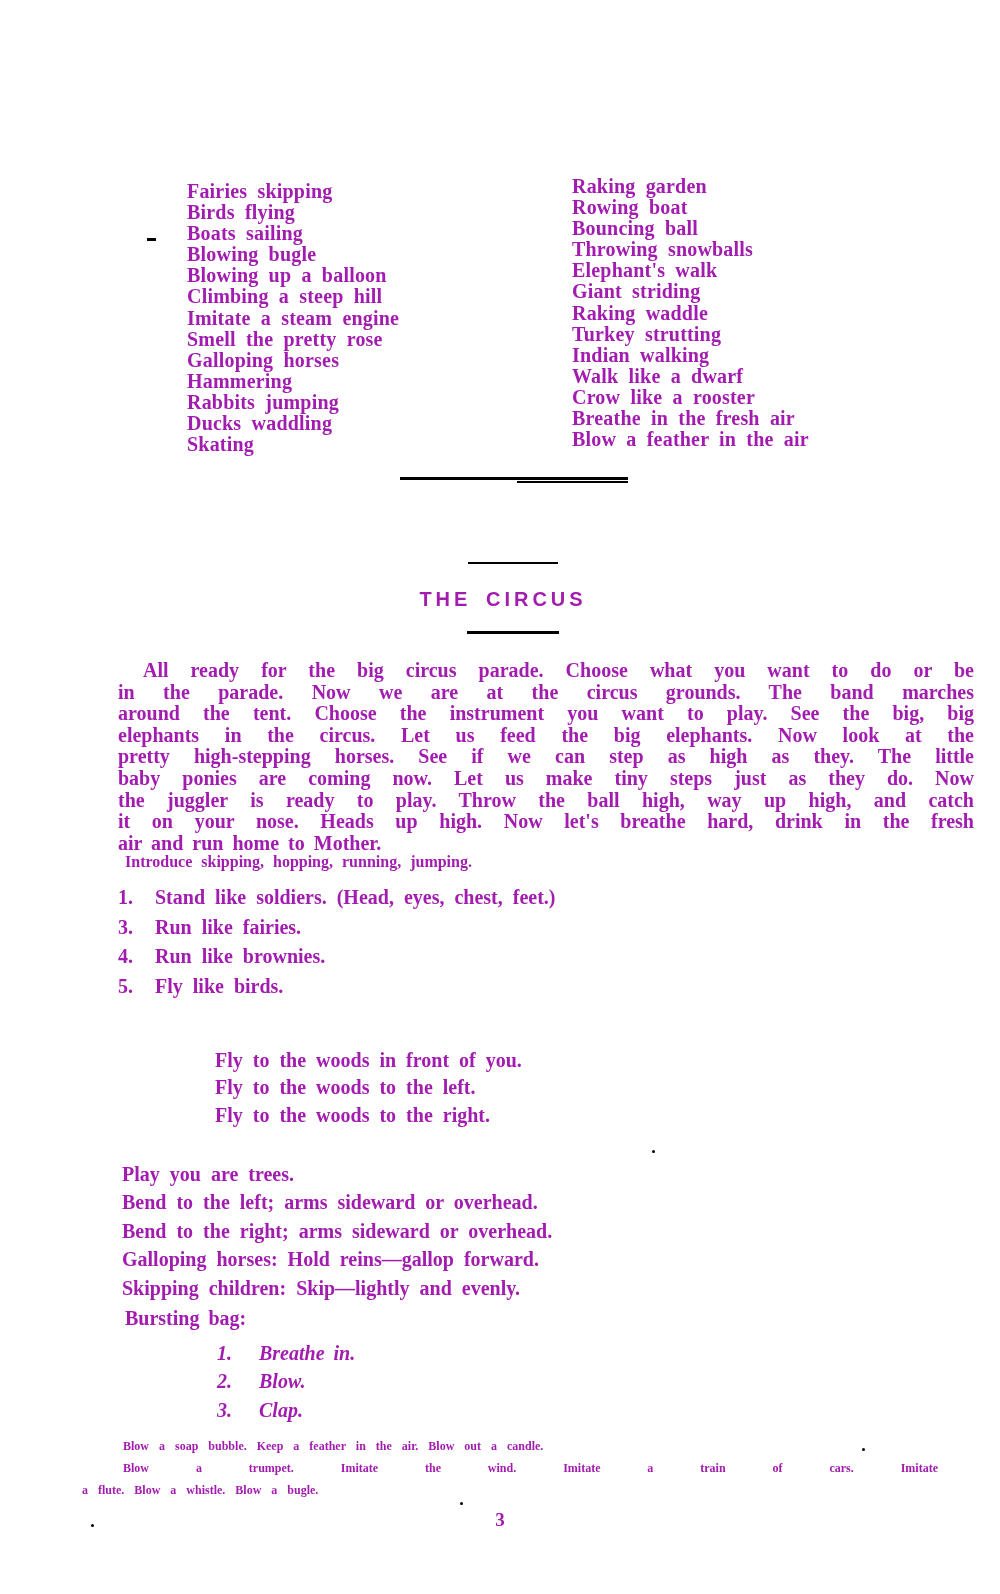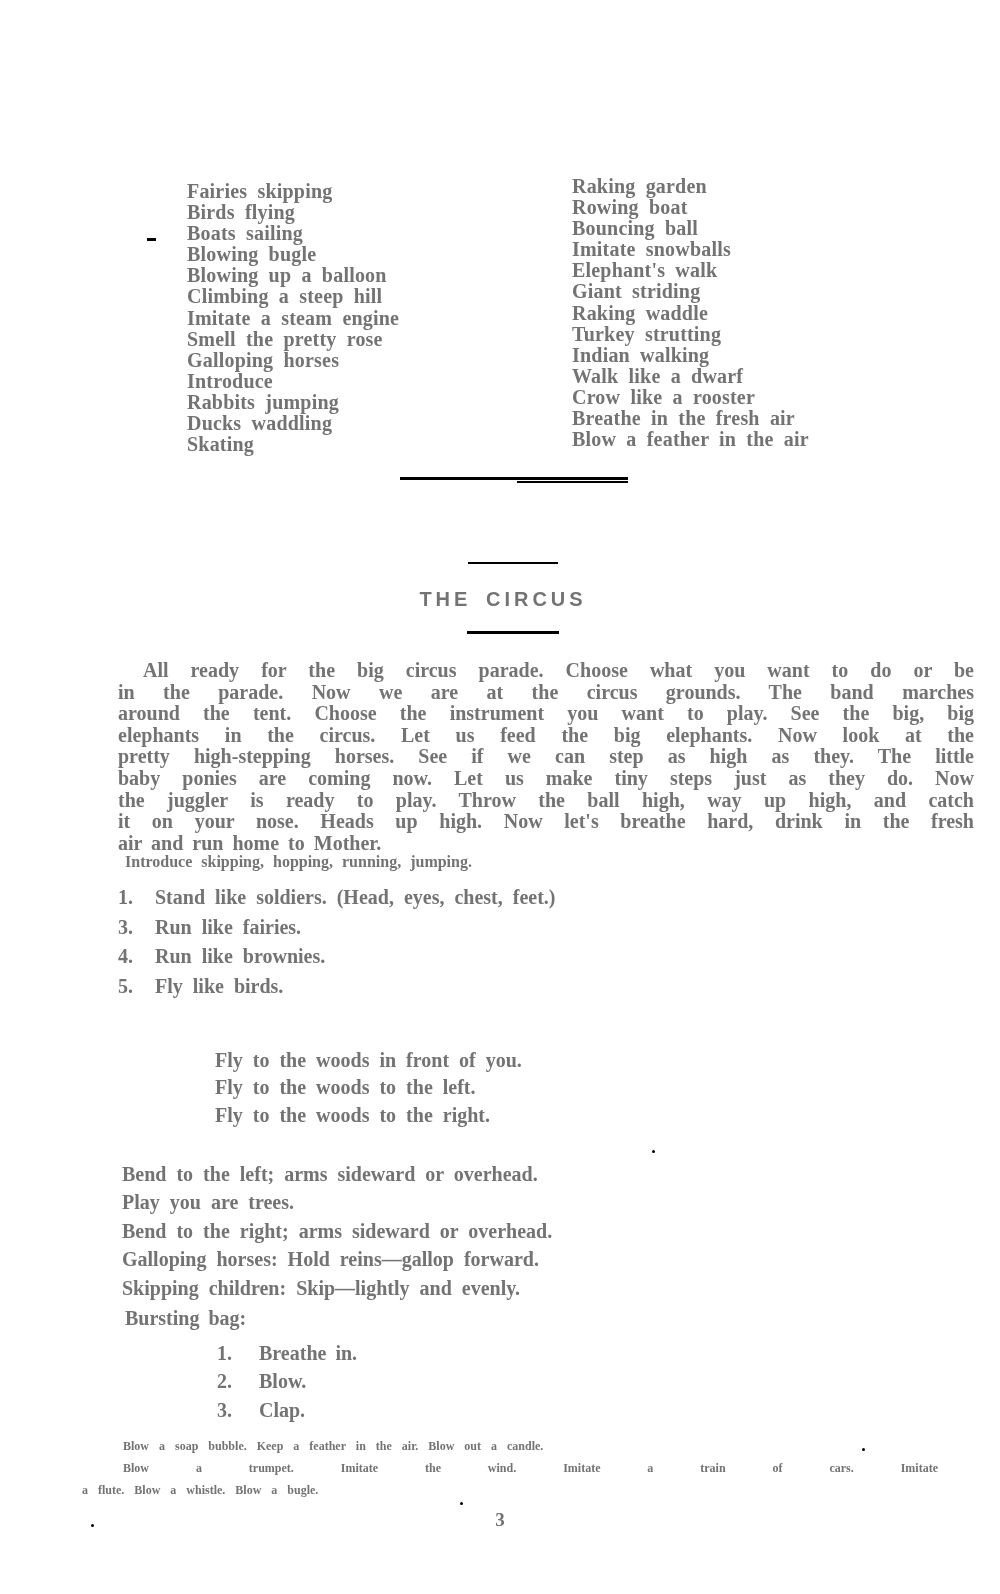--- a/index.html
+++ b/index.html
@@ -2,21 +2,21 @@
 <html><head>
 <meta charset="utf-8">
 <style>
   * { box-sizing: border-box; margin: 0; padding: 0; }
   html, body { background: #ffffff; }
   .page {
     position: relative;
     width: 1000px;
     height: 1594px;
     background: #ffffff;
-    color: #737373;
+    color: #a21caf;
     font-family: "Liberation Serif", "DejaVu Serif", serif;
     font-weight: 700;
     overflow: hidden;
   }
   
   .list-col {
     position: absolute;
     font-size: 20px;
     line-height: 21.1px;
     word-spacing: 5px;
@@ -69,21 +69,21 @@
   
   .directions {
     position: absolute; left: 122px; top: 1160px;
     font-size: 20px; line-height: 28.4px; word-spacing: 5px; white-space: nowrap;
   }
   
   .bursting-heading {
     position: absolute; left: 125px; top: 1307px;
     font-size: 20px; word-spacing: 4px; white-space: nowrap;
   }
-  .steps { position: absolute; left: 217px; top: 1343px; font-size: 20px; }
+  .steps { position: absolute; left: 217px; top: 1343px; font-size: 20px; font-style: italic; }
   .steprow { height: 28.4px; line-height: 21px; word-spacing: 4px; white-space: nowrap; }
   .steprow .n { display: inline-block; width: 42px; }
   
   .closing {
     position: absolute; left: 82px; top: 1436px; width: 856px;
     font-size: 12px; line-height: 21.8px;
   }
   .closing .cline { word-spacing: 7px; }
   .closing .cline.ind { padding-left: 41px; }
   .closing .cline.j { text-align: justify; text-align-last: justify; word-spacing: 4px; }
@@ -104,31 +104,31 @@
   <div class="list-col list-left">
     <div>Fairies skipping</div>
     <div>Birds flying</div>
     <div>Boats sailing</div>
     <div>Blowing bugle</div>
     <div>Blowing up a balloon</div>
     <div>Climbing a steep hill</div>
     <div>Imitate a steam engine</div>
     <div>Smell the pretty rose</div>
     <div>Galloping horses</div>
-    <div>Introduce</div>
+    <div>Hammering</div>
     <div>Rabbits jumping</div>
     <div>Ducks waddling</div>
     <div>Skating</div>
   </div>
 
   <div class="list-col list-right">
     <div>Raking garden</div>
     <div>Rowing boat</div>
     <div>Bouncing ball</div>
-    <div>Imitate snowballs</div>
+    <div>Throwing snowballs</div>
     <div>Elephant's walk</div>
     <div>Giant striding</div>
     <div>Raking waddle</div>
     <div>Turkey strutting</div>
     <div>Indian walking</div>
     <div>Walk like a dwarf</div>
     <div>Crow like a rooster</div>
     <div>Breathe in the fresh air</div>
     <div>Blow a feather in the air</div>
   </div>
@@ -164,22 +164,22 @@
     <div class="exrow"><span class="n">5.</span><span>Fly like birds.</span></div>
   </div>
 
   <div class="flyblock">
     <div>Fly to the woods in front of you.</div>
     <div>Fly to the woods to the left.</div>
     <div>Fly to the woods to the right.</div>
   </div>
 
   <div class="directions">
+    <div>Play you are trees.</div>
     <div>Bend to the left; arms sideward or overhead.</div>
-    <div>Play you are trees.</div>
     <div>Bend to the right; arms sideward or overhead.</div>
     <div>Galloping horses:  Hold reins—gallop forward.</div>
     <div>Skipping children:  Skip—lightly and evenly.</div>
   </div>
 
   <div class="bursting-heading">Bursting bag:</div>
   <div class="steps">
     <div class="steprow"><span class="n">1.</span><span>Breathe in.</span></div>
     <div class="steprow"><span class="n">2.</span><span>Blow.</span></div>
     <div class="steprow"><span class="n">3.</span><span>Clap.</span></div>

